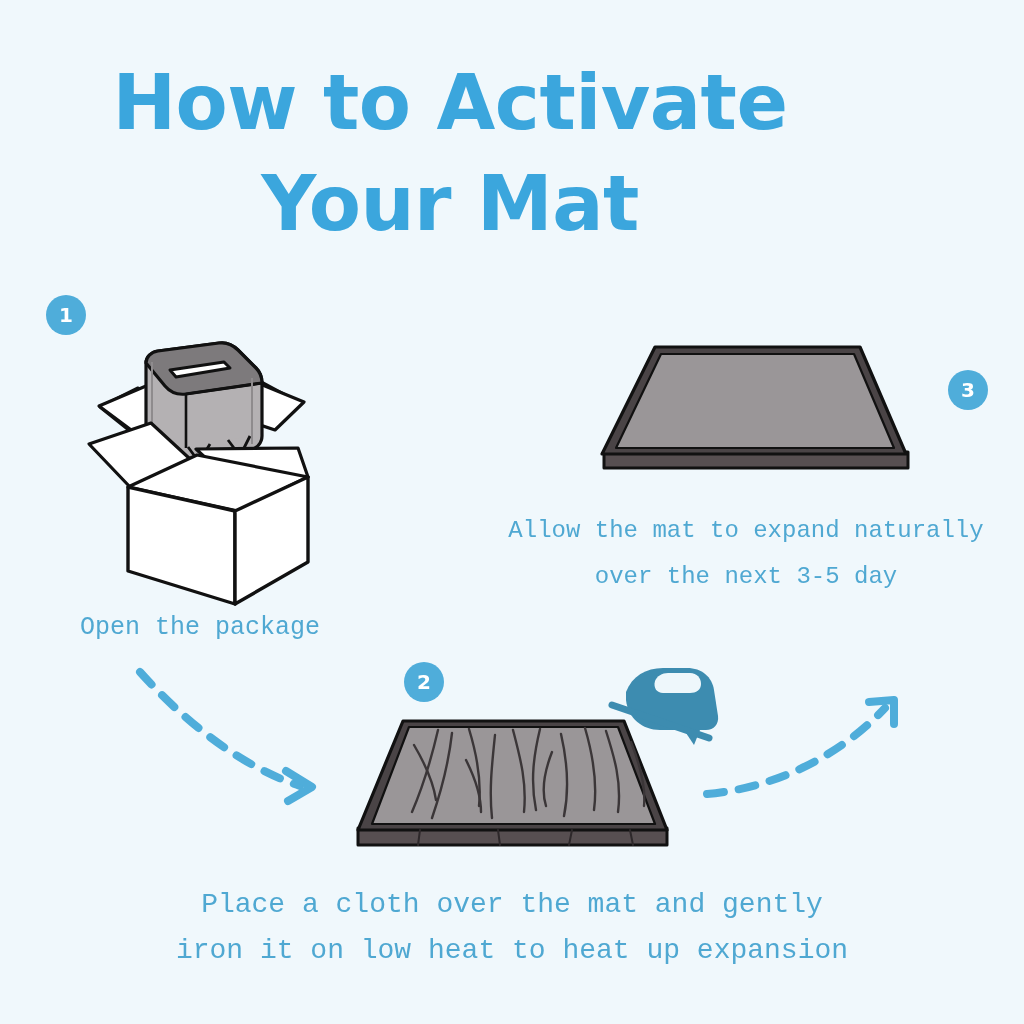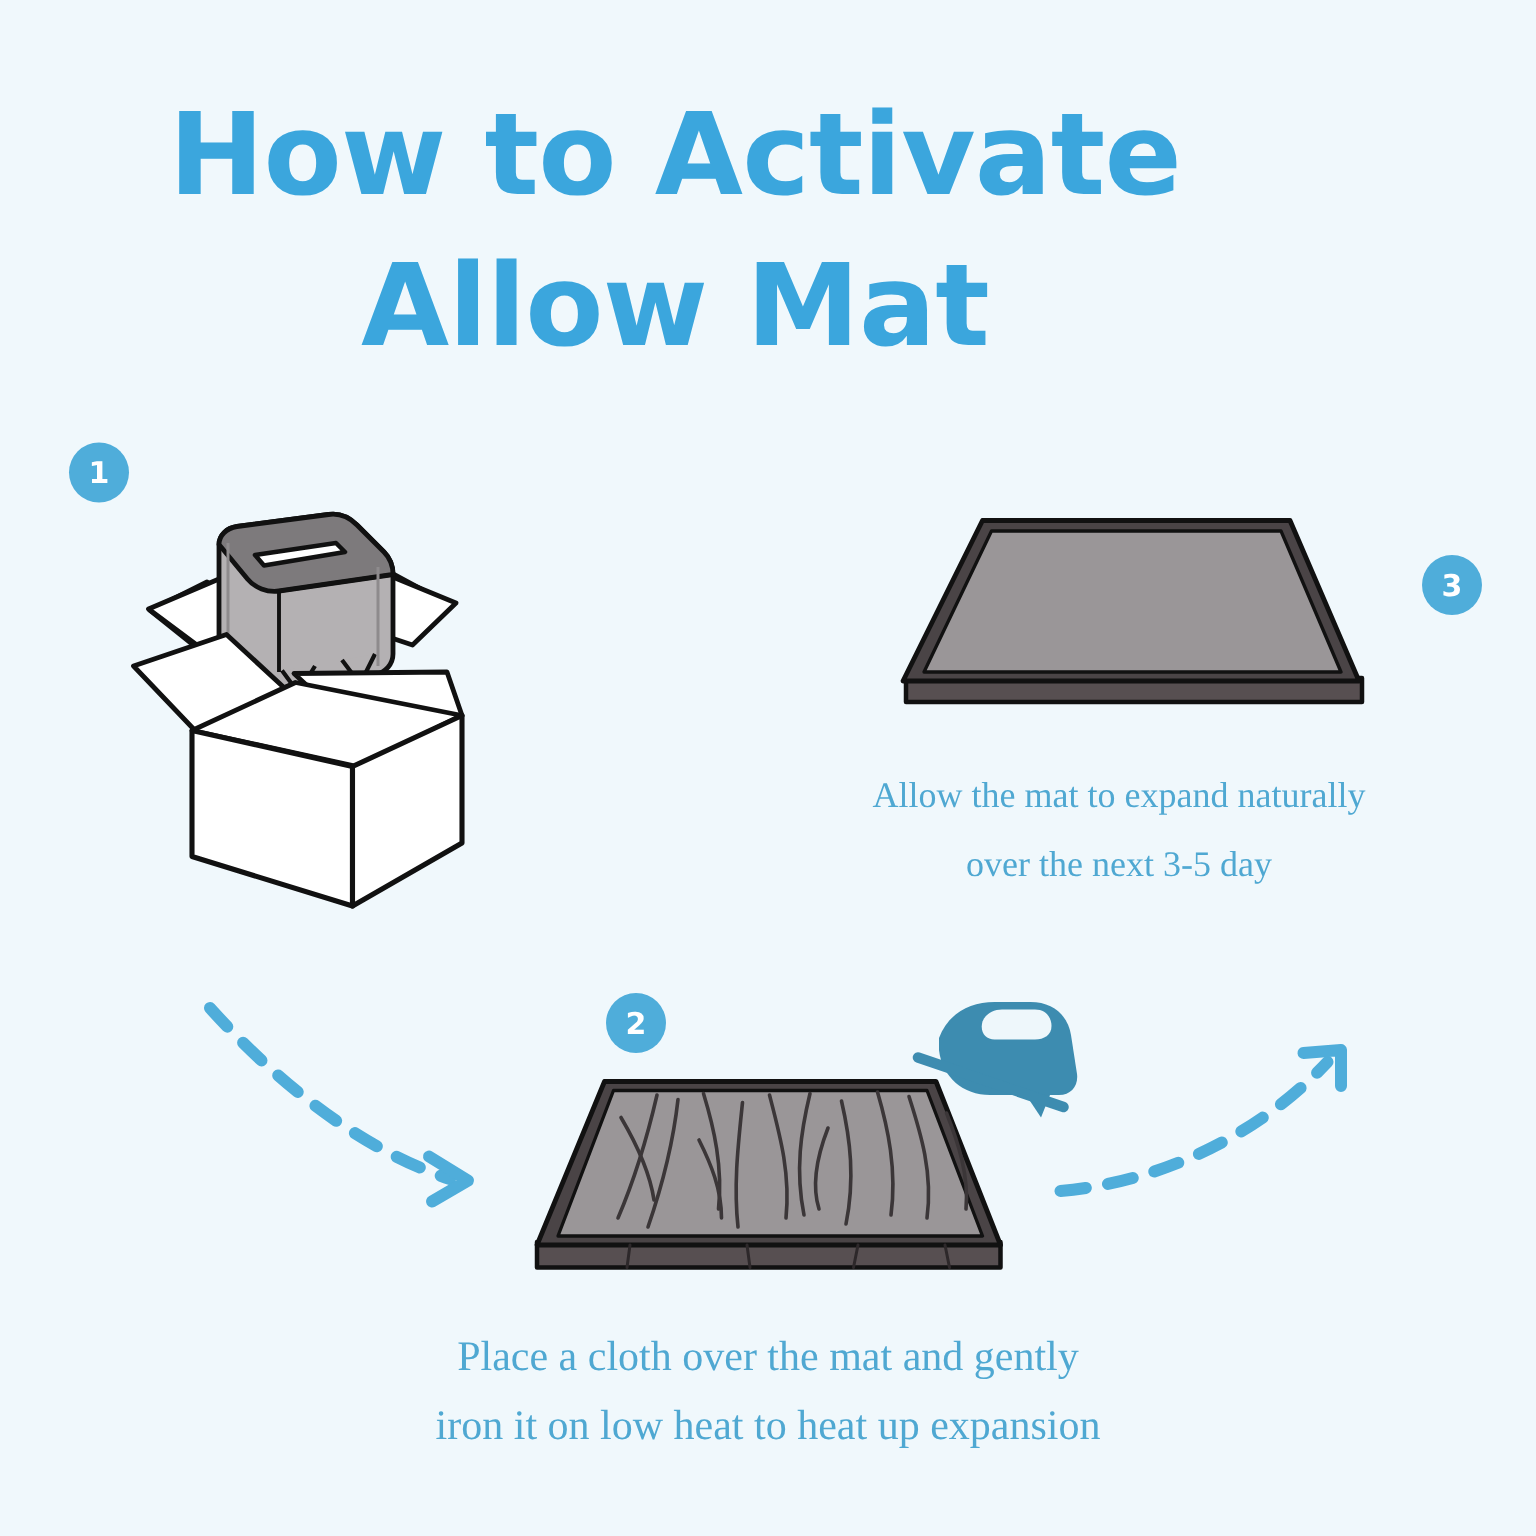--- a/index.html
+++ b/index.html
@@ -48,21 +48,21 @@
     text-align: center;
   }
   #badge-1 { left: 46px;  top: 295px; }
   #badge-2 { left: 404px; top: 662px; }
   #badge-3 { left: 948px; top: 370px; }
 
   
   .caption {
     position: absolute;
     color: #4fa8d2;
-    font-family: Liberation Serif, serif;
+    font-family: Liberation Mono, monospace;
     font-weight: normal;
     font-size: 25px;
     line-height: 46px;
     text-align: center;
   }
   #caption-1 { left: 20px;  top: 605px; width: 360px; }
   #caption-3 { left: 470px; top: 508px; width: 552px; font-size: 24px; }
   #caption-2 { left: 152px; top: 882px; width: 720px; font-size: 28px; }
 
   
@@ -75,21 +75,21 @@
     pointer-events: none;
   }
 </style>
 </head>
 <body>
 
 <div id="page">
 
   <div class="title">
     <span class="title-line">How to Activate</span>
-    <span class="title-line">Allow Mat</span>
+    <span class="title-line">Your Mat</span>
   </div>
 
   <svg class="art" viewBox="0 0 1024 1024" xmlns="http://www.w3.org/2000/svg">
 
     <g>
 
       <polygon points="100,407 138,388 178,418 140,439" fill="#ffffff" stroke="#111111" stroke-width="3.2" stroke-linejoin="round"></polygon>
       <polygon points="206,398 250,376 300,403 254,426" fill="#ffffff" stroke="#111111" stroke-width="3.2" stroke-linejoin="round"></polygon>
 
       <polygon points="99,406 146,386 205,423 154,447" fill="#ffffff" stroke="#111111" stroke-width="3.2" stroke-linejoin="round"></polygon>
@@ -192,20 +192,23 @@
       <polygon points="655,347 860,347 906,454 602,454" fill="#4a4446" stroke="#111111" stroke-width="3.2" stroke-linejoin="round"></polygon>
 
       <polygon points="661,354 854,354 894,448 616,448" fill="#9a9698" stroke="#111111" stroke-width="2.2" stroke-linejoin="round"></polygon>
     </g>
   </svg>
 
   <div class="badge" id="badge-1">1</div>
   <div class="badge" id="badge-2">2</div>
   <div class="badge" id="badge-3">3</div>
 
+  <div class="caption" id="caption-1">
+    <span>Open the package</span>
+  </div>
 
   <div class="caption" id="caption-3">
     <span>Allow the mat to expand naturally</span><br>
     <span>over the next 3-5 day</span>
   </div>
 
   <div class="caption" id="caption-2">
     <span>Place a cloth over the mat and gently</span><br>
     <span>iron it on low heat to heat up expansion</span>
   </div>

